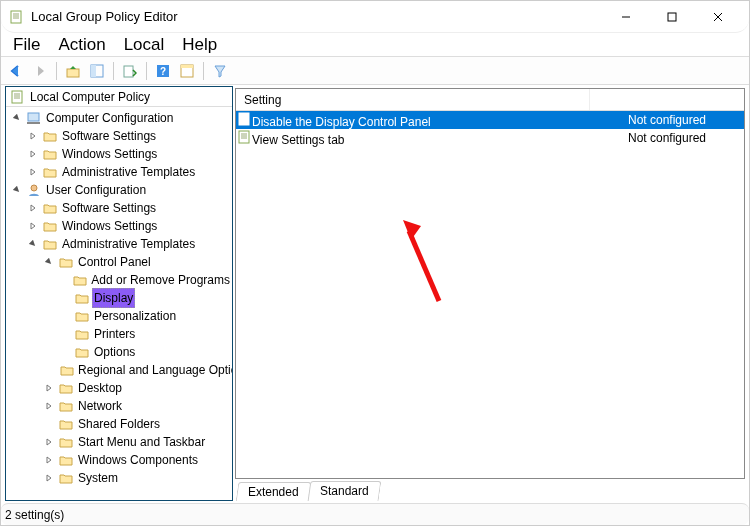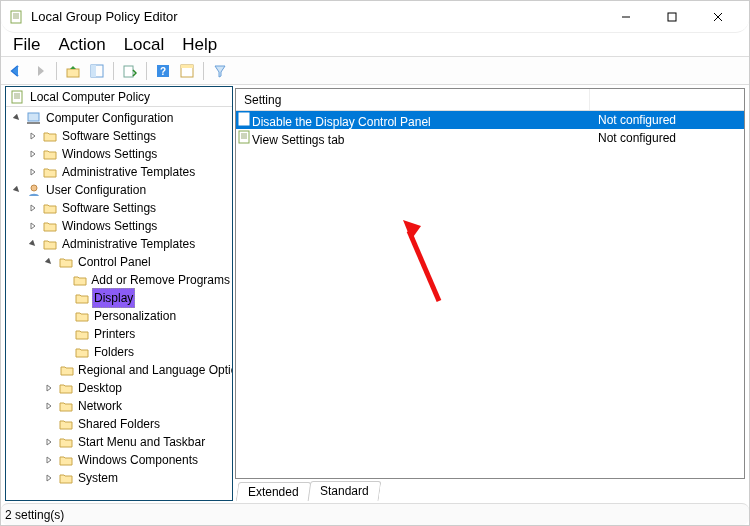--- a/index.html
+++ b/index.html
@@ -28,21 +28,21 @@
   .folder-ico, .cfg-ico, .policy-ico { width: 16px; height: 16px; display: inline-flex; align-items: center; justify-content: center; }
   .list-pane { flex: 1; display: flex; flex-direction: column; margin: 2px 4px 2px 1px; min-width: 0; }
   .listview { flex: 1; border: 1px solid #888; display: flex; flex-direction: column; background: #fff; min-height: 0; }
   .lv-header { display: flex; height: 22px; border-bottom: 1px solid #ddd; }
   .lv-col { display: flex; align-items: center; padding: 0 8px; border-right: 1px solid #eee; font-size: 12px; }
   .lv-col.setting { width: 354px; }
   .lv-col.state { flex: 1; justify-content: center; }
   .lv-body { flex: 1; overflow: auto; position: relative; }
   .lv-row { display: flex; height: 18px; align-items: center; cursor: pointer; }
   .lv-row .c-setting { width: 354px; display: flex; align-items: flex-end; gap: 0; padding: 0 2px; }
-  .lv-row .c-state { flex: 1; padding: 0 8px; }
+  .lv-row .c-state { flex: 1; padding: 0 8px; text-align: center; }
   .lv-row.sel { background: #0078d7; color: #fff; }
   .tabstrip { height: 22px; display: flex; align-items: flex-end; padding-left: 2px; border-top: 1px solid #fff; }
   .tab { border: 1px solid #ccc; border-bottom: none; padding: 2px 10px 2px 10px; font-size: 12px; cursor: pointer; background: #fff; border-radius: 3px 3px 0 0; margin-right: -1px; transform: skewX(-8deg); }
   .tab > span { display: inline-block; transform: skewX(8deg); }
   .tab.active { padding-bottom: 3px; position: relative; z-index: 2; }
   .statusbar { height: 22px; border-top: 1px solid #ddd; display: flex; align-items: center; padding: 0 4px; font-size: 12px; background: #fafafa; border-radius: 7px; }
   .policy-glyph { width:14px; height:14px; }
   .arrow-annot { position: absolute; left: 398px; top: 130px; pointer-events: none; }
 </style>
 </head>
@@ -308,21 +308,21 @@
             </span>
             <span class="nlabel">Printers</span>
           </div>
         <div class="node" style="padding-left:50px">
             <span class="twisty blank"></span>
             <span class="folder-ico">
               <svg width="14" height="12">
                 <path d="M1 3h4l1 1h7v7H1z" fill="#ffe9a8" stroke="#caa64a"></path>
               </svg>
             </span>
-            <span class="nlabel">Folders</span>
+            <span class="nlabel">Options</span>
           </div>
         <div class="node" style="padding-left:50px">
             <span class="twisty blank"></span>
             <span class="folder-ico">
               <svg width="14" height="12">
                 <path d="M1 3h4l1 1h7v7H1z" fill="#ffe9a8" stroke="#caa64a"></path>
               </svg>
             </span>
             <span class="nlabel">Regional and Language Options</span>
           </div>

